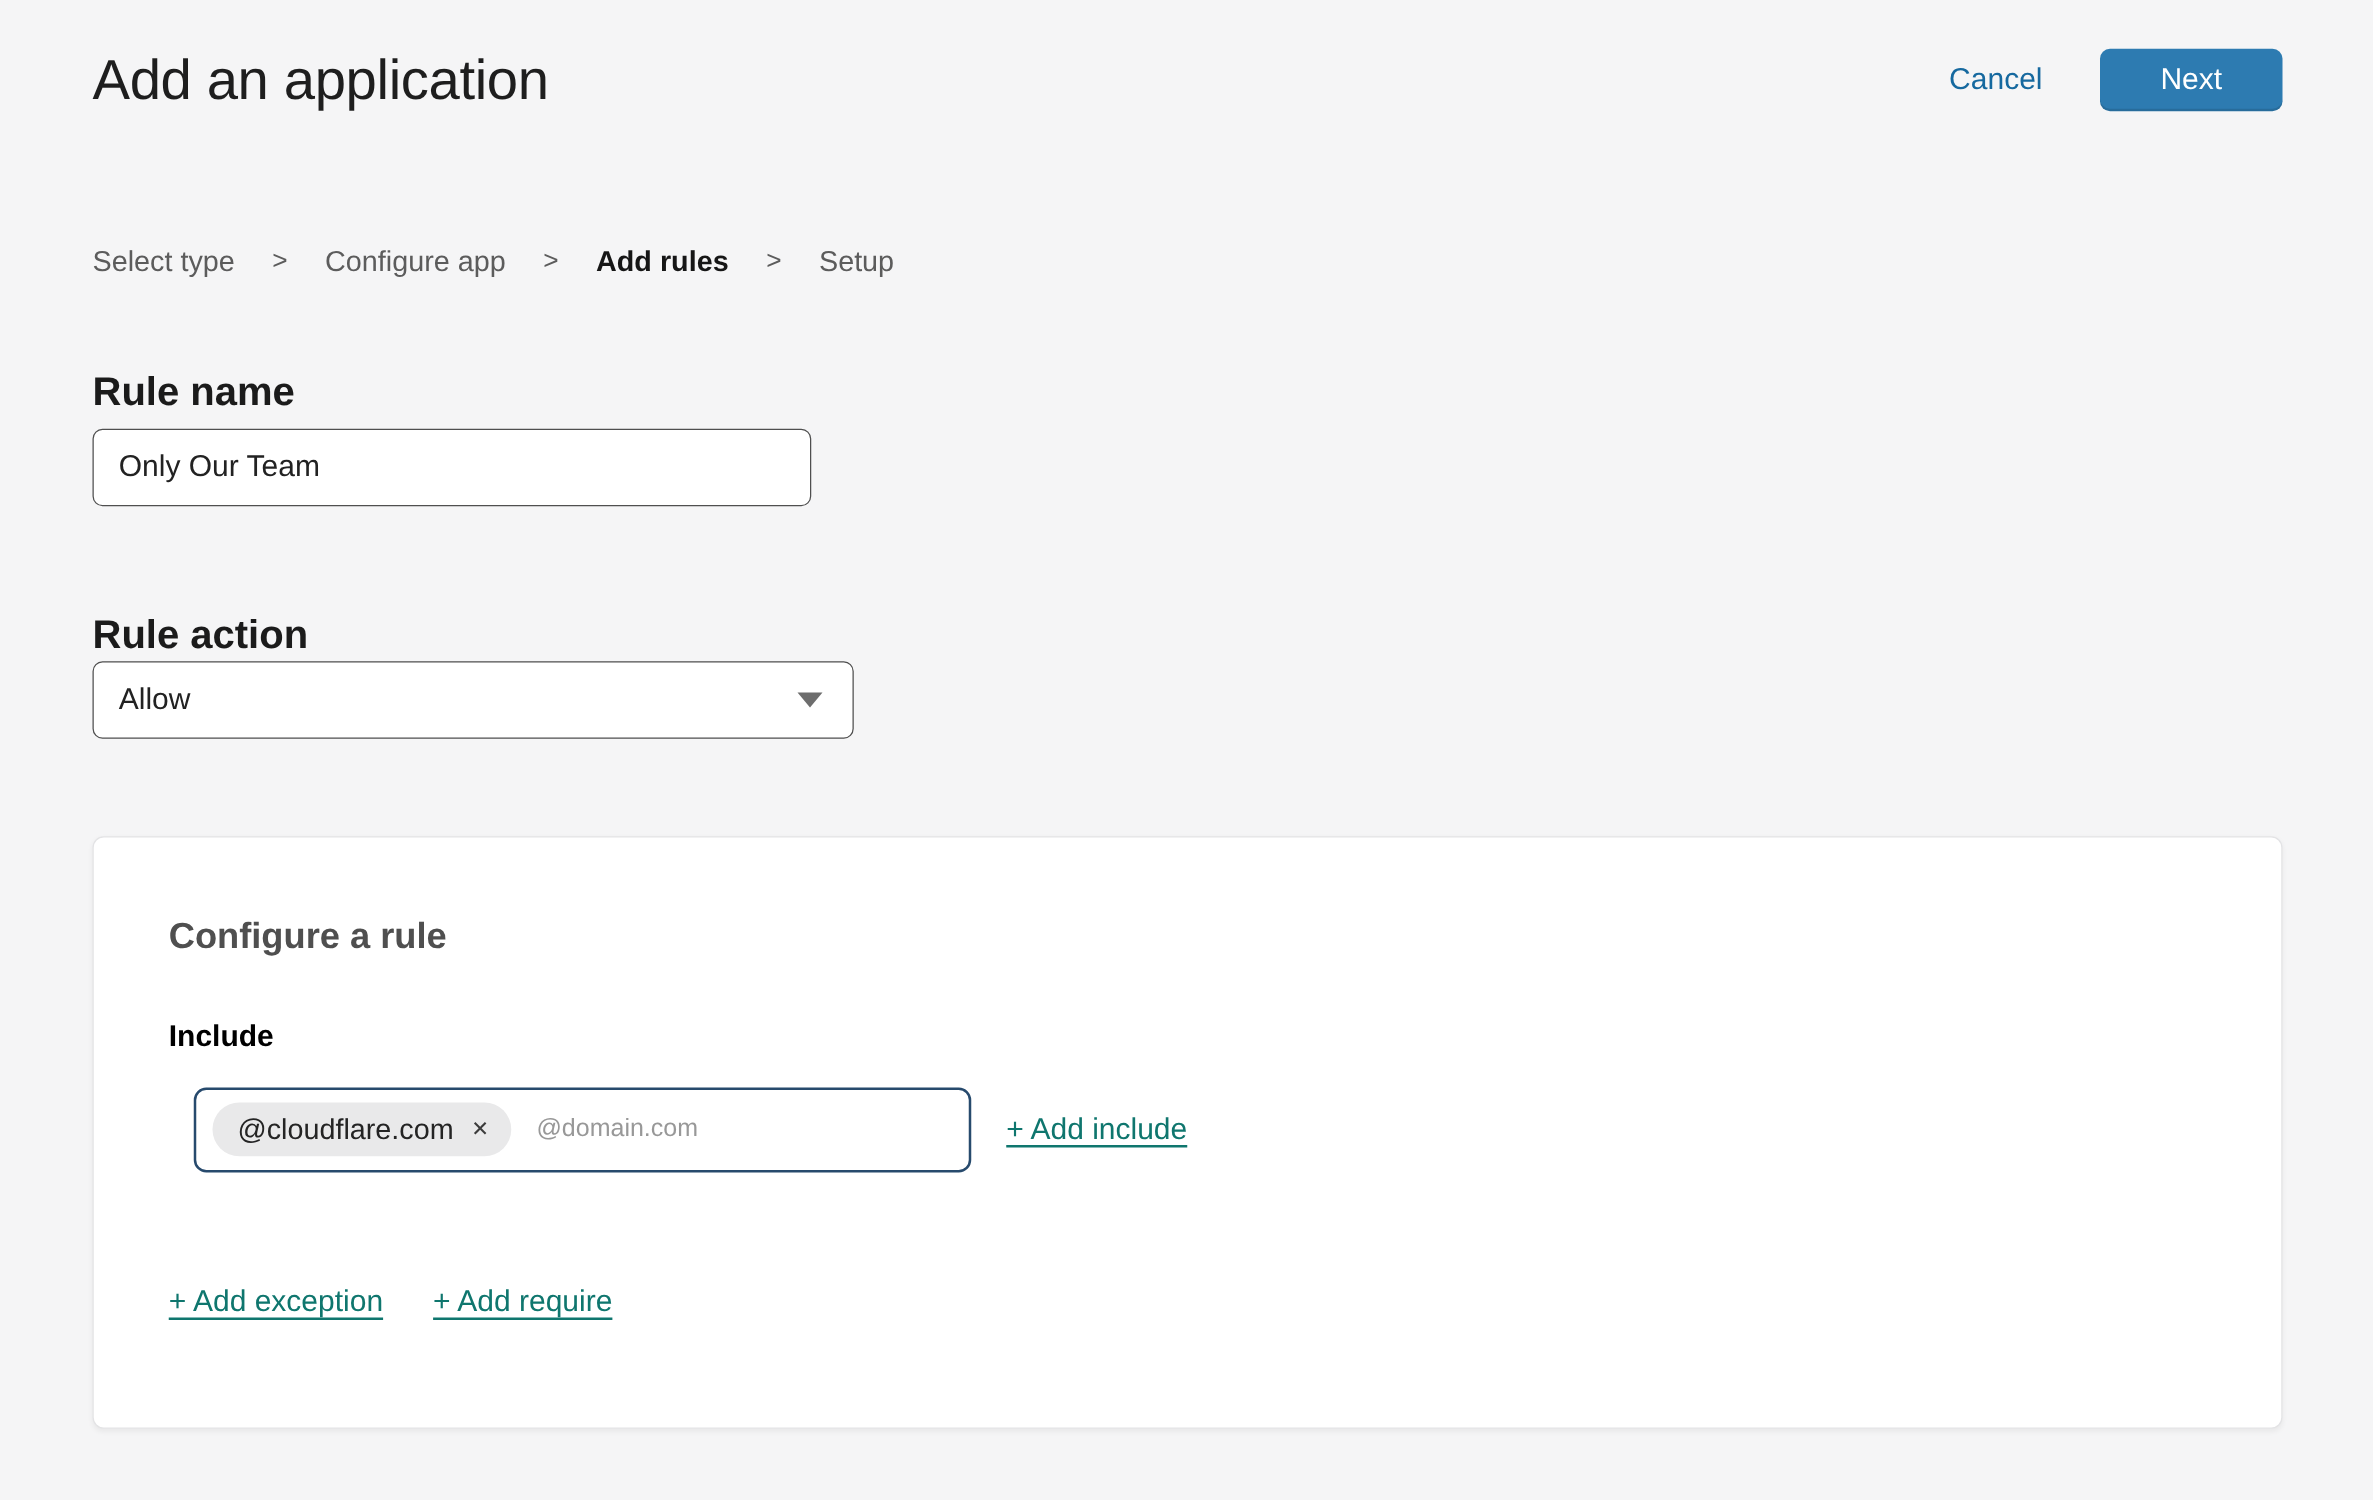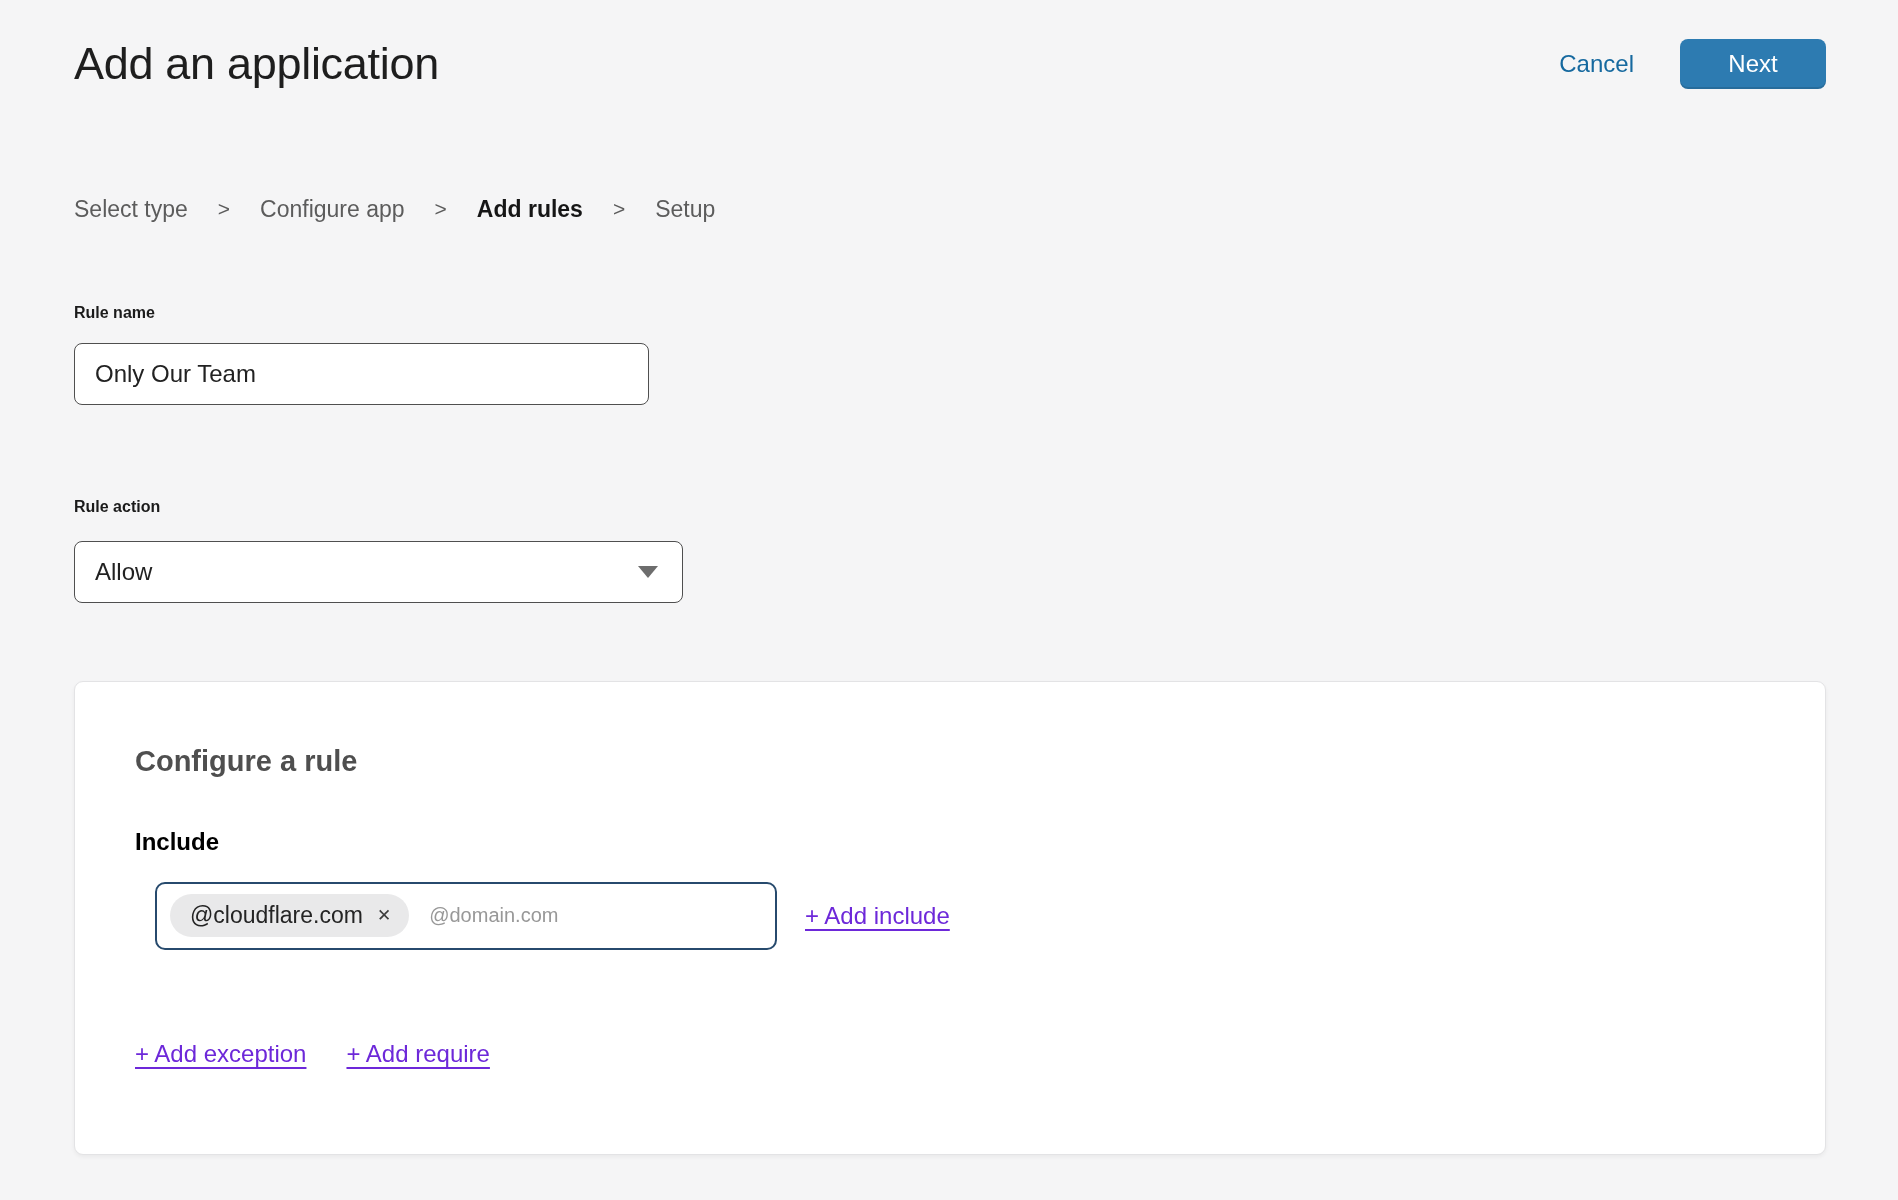--- a/index.html
+++ b/index.html
@@ -62,21 +62,21 @@
     gap: 30px;
     font-size: 23px;
     color: #5c5c5c;
   }
   .step { cursor: pointer; }
   .step.active { color: #161616; font-weight: 700; }
   .step-sep { color: #5c5c5c; font-size: 21px; }
 
   
   .field-label {
-    font-size: 16px;
+    font-size: 32px;
     font-weight: 700;
     color: #1b1b1b;
     line-height: 28px;
   }
   .rule-name-label { margin-top: 76px; }
   .rule-action-label { margin-top: 88px; }
 
   .text-input {
     display: block;
     margin-top: 16px;
@@ -87,21 +87,21 @@
     border: 1.5px solid #4f4f4f;
     border-radius: 8px;
     padding: 0 20px;
     font-family: inherit;
     font-size: 24px;
     color: #222222;
     outline: none;
   }
 
   .select {
-    margin-top: 20px;
+    margin-top: 8px;
     width: 609px;
     height: 62px;
     box-sizing: border-box;
     background: #ffffff;
     border: 1.5px solid #4f4f4f;
     border-radius: 8px;
     display: flex;
     align-items: center;
     justify-content: space-between;
     padding: 0 24px 0 20px;
@@ -190,21 +190,21 @@
     outline: none;
     background: transparent;
     font-family: inherit;
     font-size: 20px;
     color: #222222;
   }
   .tag-text-input::placeholder { color: #989898; opacity: 1; }
 
   .link {
     font-size: 24px;
-    color: #6d28d9;
+    color: #0f766e;
     text-decoration: underline;
     text-underline-offset: 5px;
     cursor: pointer;
     white-space: nowrap;
   }
   .add-include { margin-left: 28px; }
   .links-row {
     margin-top: 90px;
     display: flex;
     gap: 40px;

